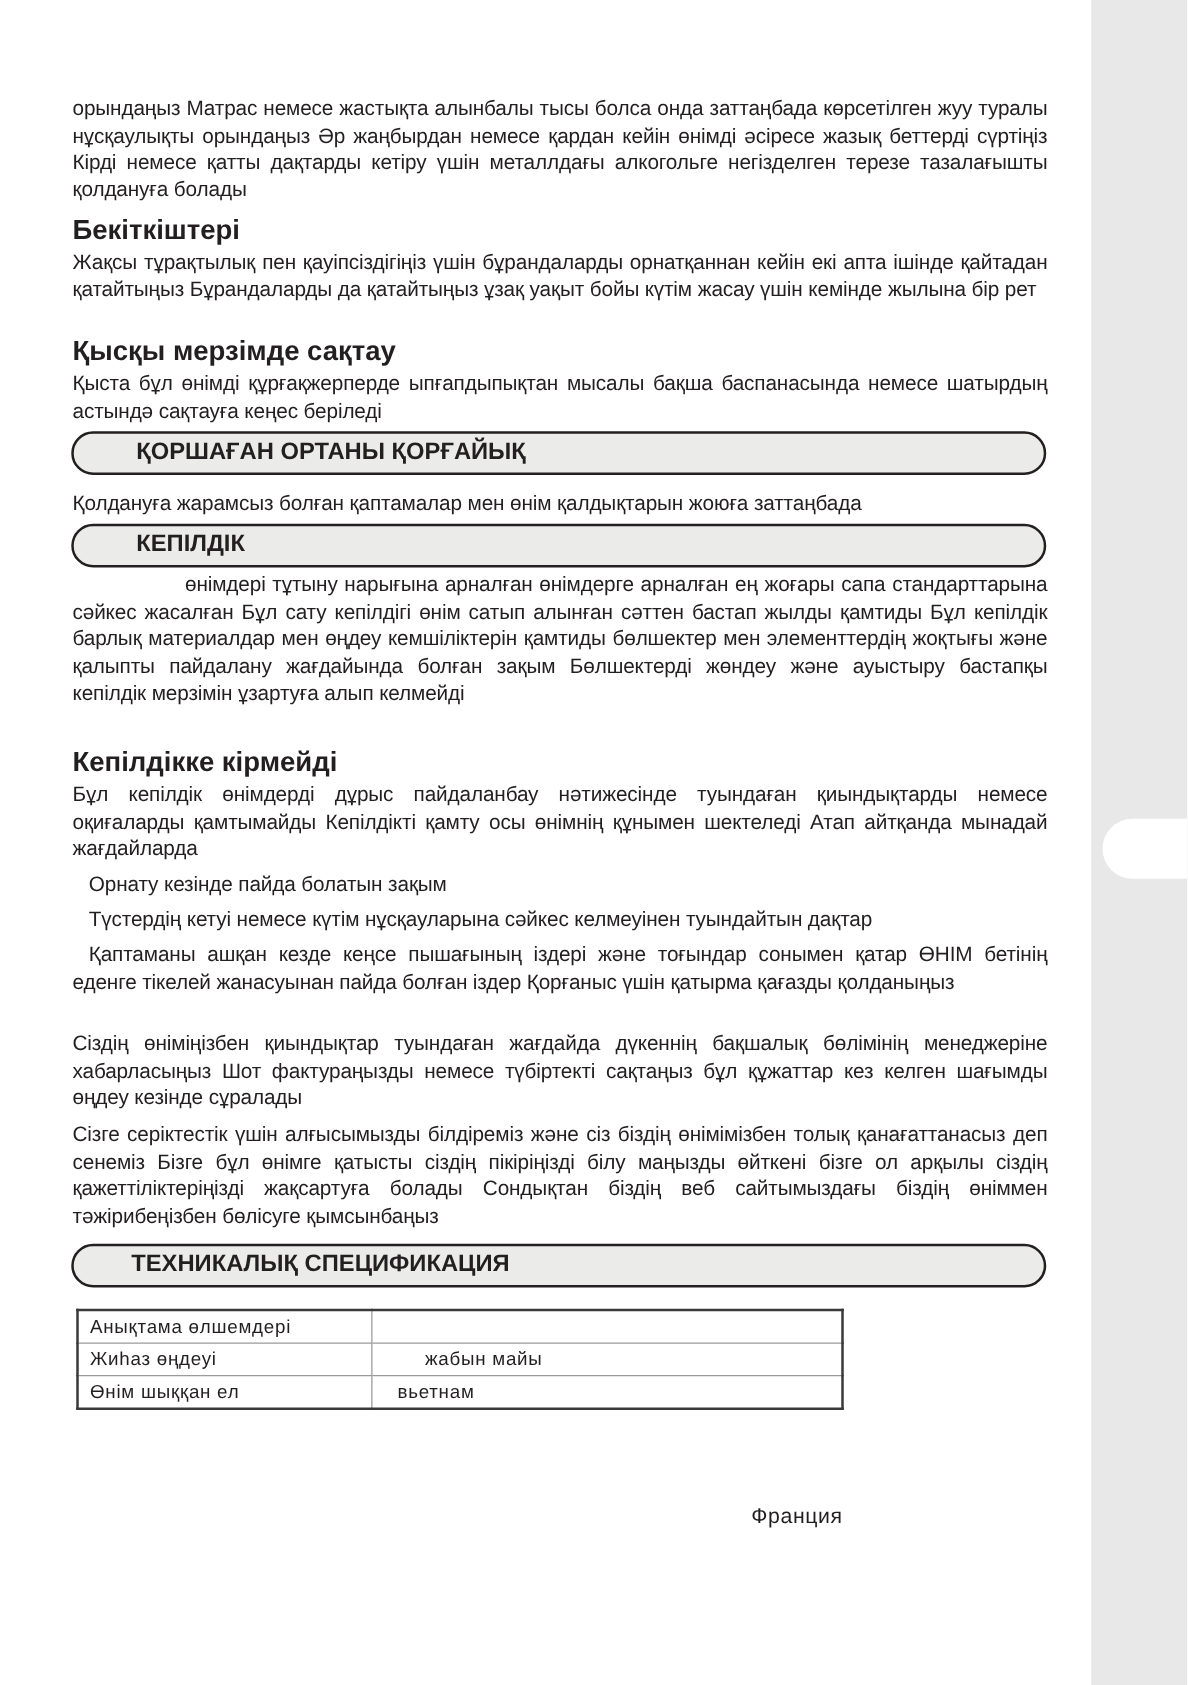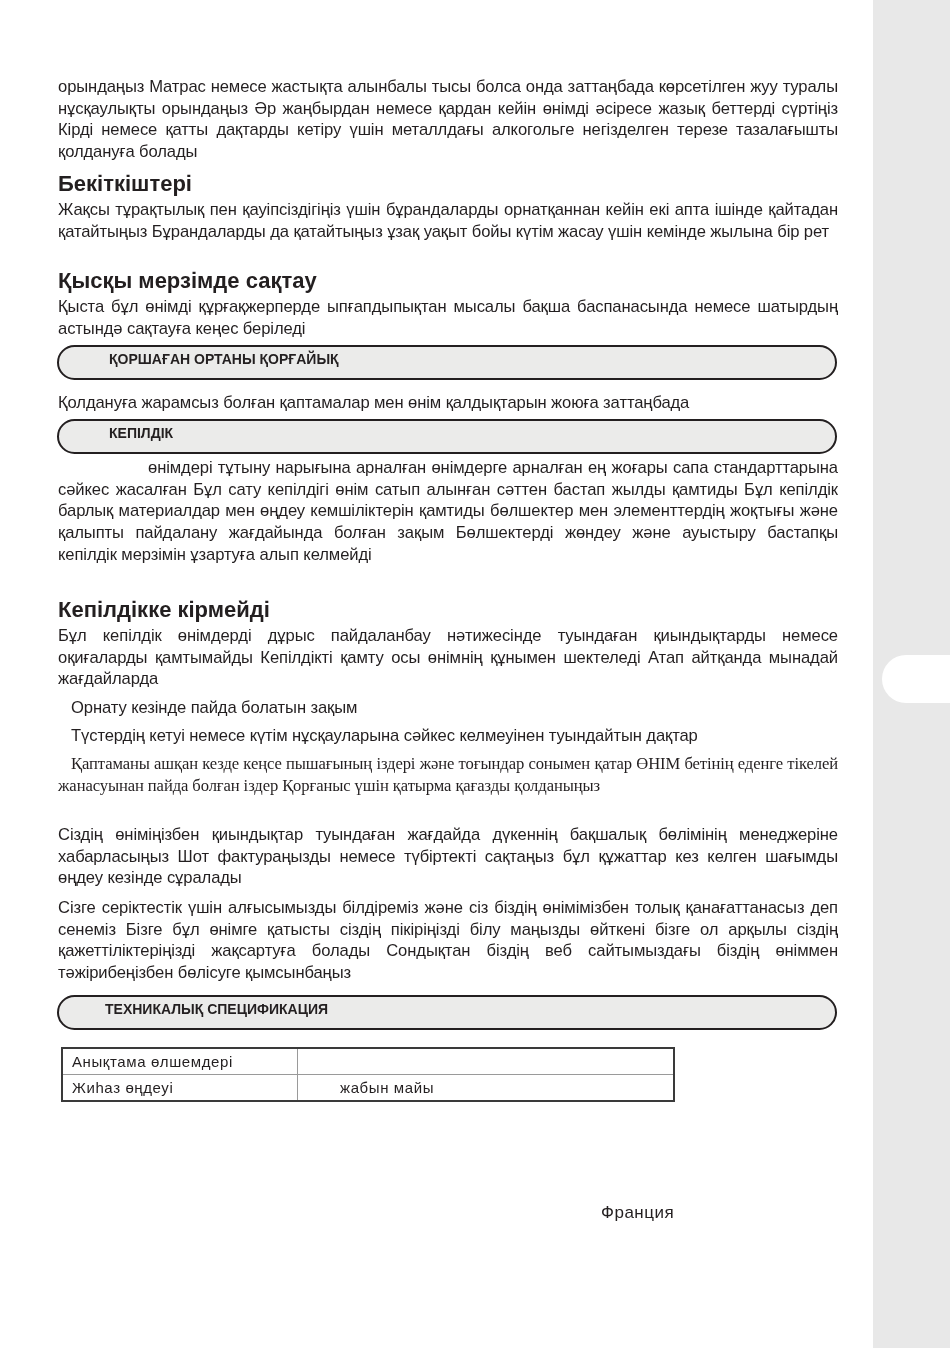--- a/index.html
+++ b/index.html
@@ -32,21 +32,21 @@
     font-size: 22px; font-weight: bold; line-height: 22px;
     letter-spacing: 0px;
   }
   .banner {
     position: absolute; left: -1px; width: 776px; height: 31px;
     border: 2.5px solid #231f20; border-radius: 18px;
     background: #ebebea;
   }
   .banner .btitle {
     position: absolute; left: 50px; top: 4px;
-    font-size: 14px; font-weight: bold; letter-spacing: 0px;
+    font-size: 19px; font-weight: bold; letter-spacing: 0px;
     white-space: nowrap;
   }
   .indent { display: inline-block; width: 90px; }
   .spec-table {
     position: absolute; left: 61px; top: 1047px;
     width: 614px; border-collapse: collapse;
     border: 2px solid #3a3a3a;
     font-size: 15px;
   }
   .spec-table td {
@@ -86,36 +86,40 @@
   <div class="banner" style="top:419px;">
     <span class="btitle">КЕПІЛДІК</span>
   </div>
   <p class="para" style="top:457px;"><span class="indent"></span><span>өнімдері тұтыну нарығына арналған өнімдерге арналған ең жоғары сапа стандарттарына сәйкес жасалған Бұл сату кепілдігі өнім сатып алынған сәттен бастап жылды қамтиды Бұл кепілдік барлық материалдар мен өңдеу кемшіліктерін қамтиды бөлшектер мен элементтердің жоқтығы және қалыпты пайдалану жағдайында болған зақым Бөлшектерді жөндеу және ауыстыру бастапқы кепілдік мерзімін ұзартуға алып келмейді</span></p>
 
   <h3 class="subhead" style="top:599px;">Кепілдікке кірмейді</h3>
   <p class="para" style="top:625px;">Бұл кепілдік өнімдерді дұрыс пайдаланбау нәтижесінде туындаған қиындықтарды немесе оқиғаларды қамтымайды Кепілдікті қамту осы өнімнің құнымен шектеледі Атап айтқанда мынадай жағдайларда</p>
 
   <p class="para left" style="top:697px; left:13px; width:767px;">Орнату кезінде пайда болатын зақым</p>
   <p class="para left" style="top:725px; left:13px; width:767px;">Түстердің кетуі немесе күтім нұсқауларына сәйкес келмеуінен туындайтын дақтар</p>
-  <p class="para" style="top:753px;font-family:Liberation Serif, serif;"><span style="display:inline-block;width:13px;"></span><span>Қаптаманы ашқан кезде   кеңсе пышағының іздері және тоғындар сонымен қатар ӨНІМ бетінің еденге тікелей жанасуынан пайда болған іздер  Қорғаныс үшін қатырма қағазды қолданыңыз</span></p>
+  <p class="para" style="top:753px;"><span style="display:inline-block;width:13px;"></span><span>Қаптаманы ашқан кезде   кеңсе пышағының іздері және тоғындар сонымен қатар ӨНІМ бетінің еденге тікелей жанасуынан пайда болған іздер  Қорғаныс үшін қатырма қағазды қолданыңыз</span></p>
 
   <p class="para" style="top:824px;">Сіздің өніміңізбен қиындықтар туындаған жағдайда дүкеннің бақшалық бөлімінің менеджеріне хабарласыңыз Шот фактураңызды немесе түбіртекті сақтаңыз бұл құжаттар кез келген шағымды өңдеу кезінде сұралады</p>
   <p class="para" style="top:897px;">Сізге серіктестік үшін алғысымызды білдіреміз және сіз біздің өнімімізбен толық қанағаттанасыз деп сенеміз Бізге бұл өнімге қатысты сіздің пікіріңізді білу маңызды өйткені бізге ол арқылы сіздің қажеттіліктеріңізді жақсартуға болады Сондықтан біздің веб сайтымыздағы біздің өніммен тәжірибеңізбен бөлісуге қымсынбаңыз</p>
 
   <div class="banner" style="top:995px;">
     <span class="btitle" style="left:46px;">ТЕХНИКАЛЫҚ СПЕЦИФИКАЦИЯ</span>
   </div>
 </div>
 
 <table class="spec-table">
   <tbody>
       <tr>
     <td class="k">Анықтама  өлшемдері</td>
     <td class="v"></td>
   </tr>
   <tr>
     <td class="k">Жиһаз өңдеуі</td>
     <td class="v deep">жабын майы</td>
   </tr>
+  <tr>
+    <td class="k">Өнім шыққан ел</td>
+    <td class="v">вьетнам</td>
+  </tr>
 </tbody>
   </table>
 
 <div class="country">Франция</div>
 
 </body></html>

